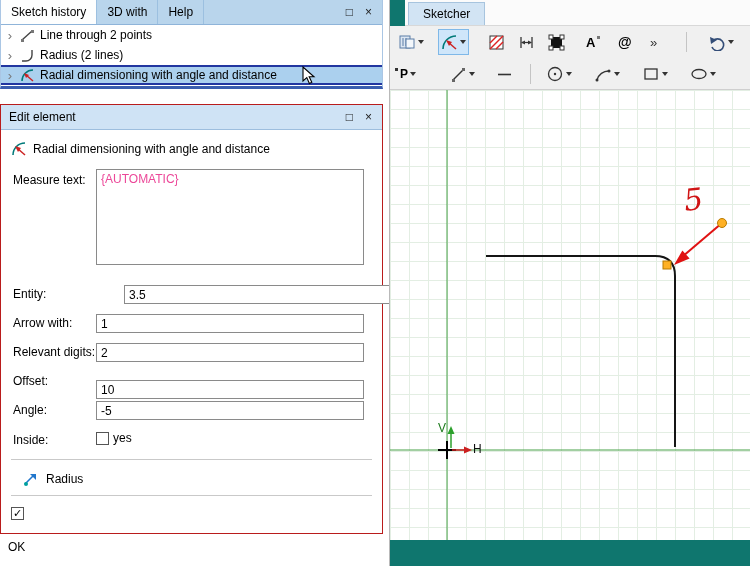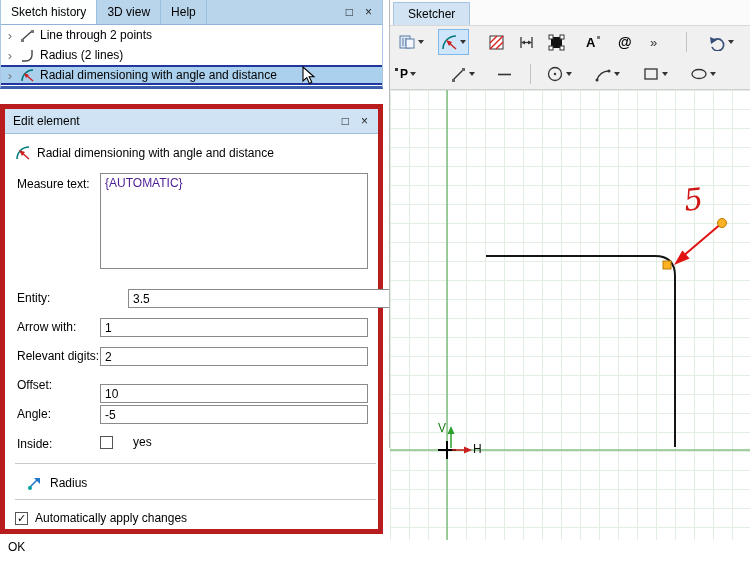--- a/index.html
+++ b/index.html
@@ -18,39 +18,39 @@
   .htab { padding:0 10px; line-height:24px; border-right:1px solid #9cc0e0; cursor:default; }
   .htab.active { background:#fdfefe; }
   .hctrl { margin-left:auto; display:flex; align-items:center; gap:12px; padding-right:10px; }
   .winglyph { font-size:12px; line-height:12px; color:#222; cursor:default; }
   .hrow { height:20px; display:flex; align-items:center; gap:5px; padding-left:4px; background:#fff; }
   .hrow.selected { background:#abd0ee; border-top:2px solid #2236a0; border-bottom:2px solid #2236a0; }
   .chev { color:#777; font-size:13px; width:10px; text-align:center; }
   .hicon { width:15px; height:15px; display:inline-flex; }
 
   
-  .edit { position:absolute; left:0; top:104px; width:383px; height:430px; border:5px solid #b91c1c; background:#fff; }
+  .edit { position:absolute; left:0; top:104px; width:383px; height:430px; border:1px solid #b91c1c; background:#fff; }
   .etitle { height:25px; background:#cfe3f5; border-bottom:1px solid #9dbede; display:flex; align-items:center; padding:0 8px; }
   .etitle .hctrl { gap:12px; padding-right:2px; }
   .eheader { position:absolute; left:10px; top:36px; display:flex; align-items:center; gap:7px; }
   .flabel { position:absolute; left:12px; }
   .finput { position:absolute; left:95px; width:268px; height:19px; border:1px solid #8a8a8a; background:#fff;
             font-family:"Liberation Sans",sans-serif; font-size:12px; padding:0 4px; color:#000; }
   .ftext  { position:absolute; left:95px; top:64px; width:268px; height:96px; border:1px solid #8a8a8a;
-            font-family:"Liberation Sans",sans-serif; font-size:12px; padding:2px 4px; resize:none; color:#4c1d95; }
+            font-family:"Liberation Sans",sans-serif; font-size:12px; padding:2px 4px; resize:none; color:#ec4899; }
   .cbx { width:13px; height:13px; border:1px solid #555; background:#fff; display:inline-flex;
          align-items:center; justify-content:center; font-size:11px; line-height:11px; }
-  .insiderow { position:absolute; left:95px; top:326px; display:flex; align-items:center; gap:20px; }
+  .insiderow { position:absolute; left:95px; top:326px; display:flex; align-items:center; gap:4px; }
   .sep { position:absolute; left:10px; width:361px; height:1px; background:#c9c9c9; }
   .entityrow { position:absolute; left:22px; top:362px; height:24px; display:flex; align-items:center; gap:8px; cursor:default; }
   .autorow { position:absolute; left:10px; top:402px; display:flex; align-items:center; gap:7px; }
   .okline { position:absolute; left:8px; top:540px; }
 
   
-  .right { position:absolute; left:389px; top:0; width:361px; height:448px; border-left:1px solid #b9b9b9; background:#f9a8d4; }
+  .right { position:absolute; left:389px; top:0; width:361px; height:566px; border-left:1px solid #b9b9b9; background:#0f766e;padding-left:15px; }
   .rtabbar { height:26px; background:#fbfbfb; border-bottom:1px solid #d8d8d8; display:flex; }
   .rtab { margin:2px 0 0 3px; padding:0 14px; background:#d2e4f4; border:1px solid #a7c4de; border-bottom:none; line-height:22px; }
   .toolbars { position:absolute; left:0; top:26px; width:361px; height:64px; background:#f0f0f0; border-bottom:1px solid #cfcfcf; overflow:hidden; }
   .trow { position:absolute; left:0; width:361px; height:32px; }
   .trow1 { top:0; } .trow2 { top:32px; }
   .tbtn { position:absolute; top:3px; height:26px; padding:0 2px; display:flex; align-items:center; justify-content:center; gap:2px; cursor:default; }
   .tbtn.sel { background:#cfe6fa; border:1px solid #7fb8e8; }
   .dd { width:0; height:0; border-left:3px solid transparent; border-right:3px solid transparent; border-top:4px solid #333; }
   .tsep { position:absolute; top:6px; width:1px; height:20px; background:#c4c4c4; }
   .glyphA { font-weight:bold; font-size:13px; position:relative; }
@@ -77,21 +77,21 @@
   .cursor { position:absolute; left:302px; top:66px; z-index:50; }
 </style>
 </head>
 <body>
 
 <div class="app">
 
   <div class="history">
     <div class="htabs">
       <div class="htab active">Sketch history</div>
-      <div class="htab">3D view</div>
+      <div class="htab">3D with</div>
       <div class="htab">Help</div>
       <div class="hctrl">
         <span class="winglyph">□</span>
         <span class="winglyph">×</span>
       </div>
     </div>
     <div class="hrow">
       <span class="chev">›</span>
       <span class="hicon">
         <svg width="15" height="15">
@@ -182,21 +182,20 @@
             <circle cx="3" cy="12" r="2" fill="#00a0a0"></circle>
           </svg>
       </span>
       <span>Radius</span>
     </div>
 
     <div class="sep" style="top:390px"></div>
 
     <div class="autorow">
       <span class="cbx">✓</span>
-      <span>Automatically apply changes</span>
     </div>
   </div>
 
   <div class="okline">OK</div>
 
   <div class="right">
     <div class="rtabbar">
       <div class="rtab">Sketcher</div>
     </div>
 

